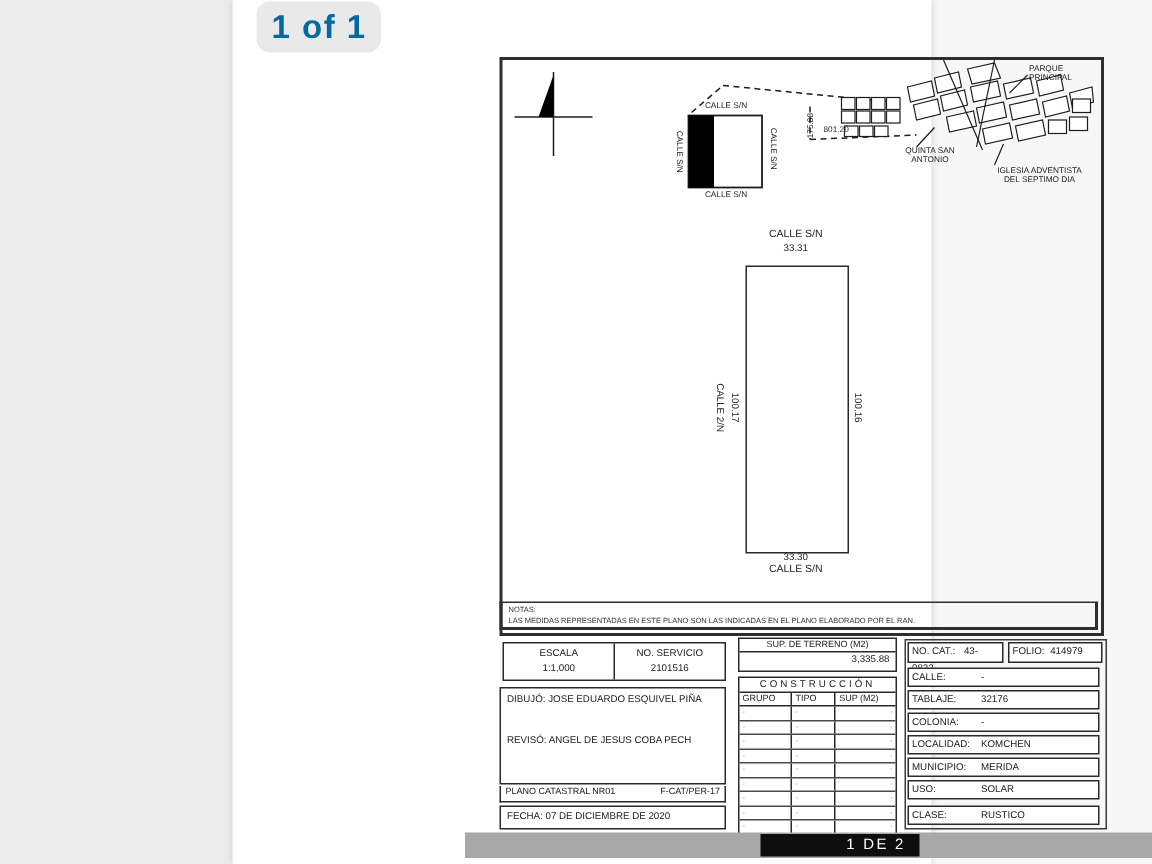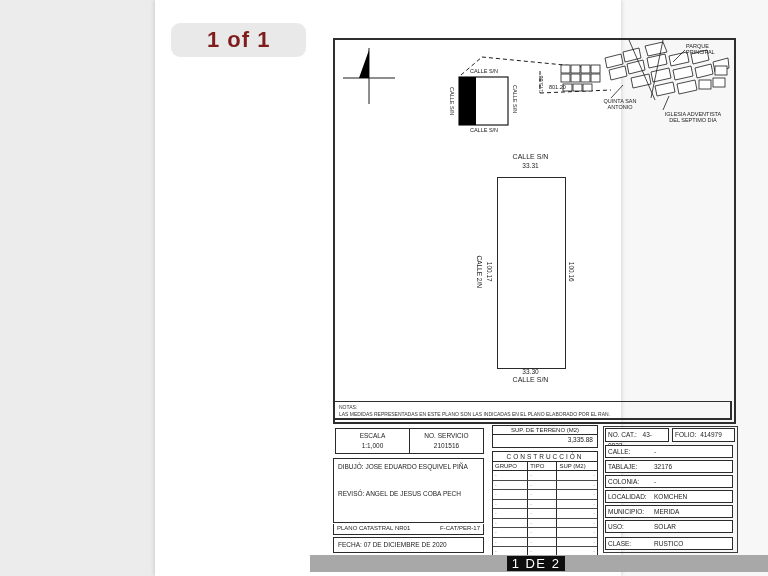--- a/index.html
+++ b/index.html
@@ -8,23 +8,23 @@
     background:#ececec;
     font-family:"Liberation Sans","DejaVu Sans",sans-serif;
     color:#222;
   }
   .bg-right{position:absolute;left:621px;top:0;right:0;bottom:0;background:#f7f7f7;}
   .page{
     position:absolute;left:155px;top:0;width:466px;height:576px;background:#ffffff;
     box-shadow:0 0 5px rgba(0,0,0,.18);
   }
   .pager-pill{
-    position:absolute;left:171px;top:23px;z-index:30;
-    background:#e9e9e9;border-radius:9px;padding:4px 36px;
-    font-size:22px;font-weight:700;color:#7f1d1d;letter-spacing:1px;
+    position:absolute;left:171px;top:1px;z-index:30;
+    background:#e9e9e9;border-radius:9px;padding:4px 10px;
+    font-size:22px;font-weight:700;color:#0369a1;letter-spacing:1px;
   }
   .plan-frame{
     position:absolute;left:178px;top:38px;width:399px;height:382px;
     border:2px solid #2e2e2e;z-index:5;
   }
   .sketch-svg{position:absolute;left:178px;top:38px;z-index:6;}
   .lbl{position:absolute;z-index:10;font-size:6.5px;line-height:1.15;color:#1c1c1c;white-space:pre-line;}
   .center{text-align:center;}
   .rot90{transform:rotate(90deg);transform-origin:center center;}
   .rotm90{transform:rotate(-90deg);transform-origin:center center;}
@@ -71,21 +71,21 @@
   .cad-toprow{position:absolute;left:450px;top:428px;width:130px;display:flex;gap:3px;z-index:10;}
   .cad-cell{box-sizing:border-box;border:1.5px solid #2a2a2a;background:#fff;height:14px;line-height:11px;font-size:6.5px;padding:0 2px;}
   .cad-row{
     position:absolute;left:450px;width:128px;height:13px;z-index:10;box-sizing:border-box;
     border:1px solid #2a2a2a;background:#fff;font-size:6.5px;line-height:11px;padding:0 2px;
   }
   .cad-row .val{position:absolute;left:48px;top:0;line-height:11px;}
   .bottom-bar{position:absolute;left:155px;top:555px;width:466px;height:17px;background:#a8a8a8;z-index:20;}
   .page-badge{
     position:absolute;left:197px;top:1px;width:58px;height:15px;background:#0e0e0e;color:#fff;
-    font-size:13px;letter-spacing:1.5px;text-align:center;line-height:15px;
+    font-size:10px;letter-spacing:1.5px;text-align:center;line-height:15px;padding-left:48px;
   }
 </style>
 </head>
 <body>
 
 <div class="bg-right"></div>
 
 <div class="page">
 
   <div class="plan-frame"></div>

